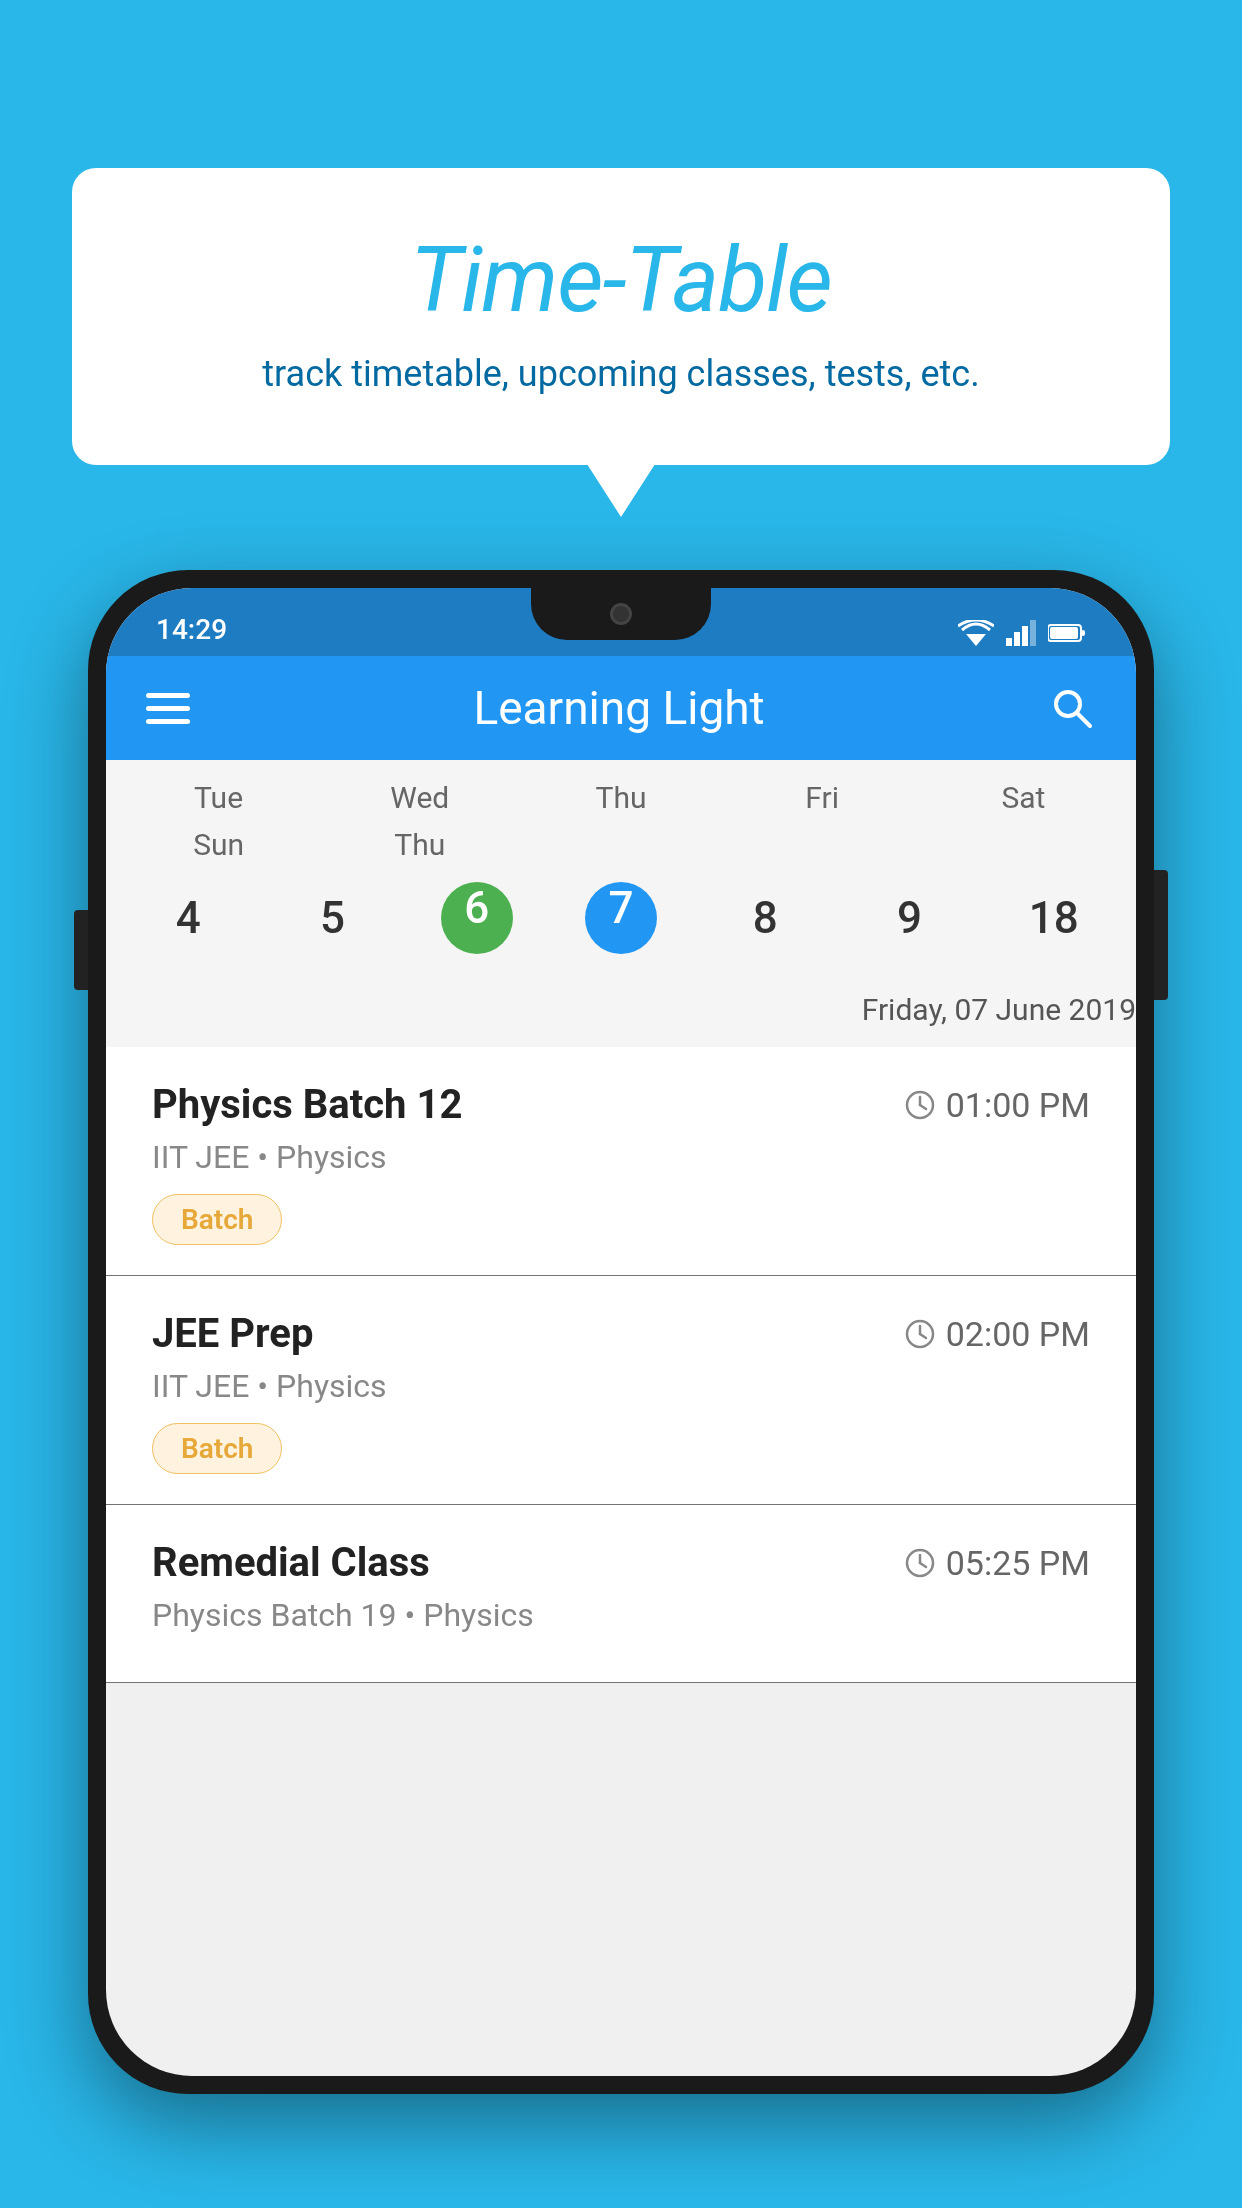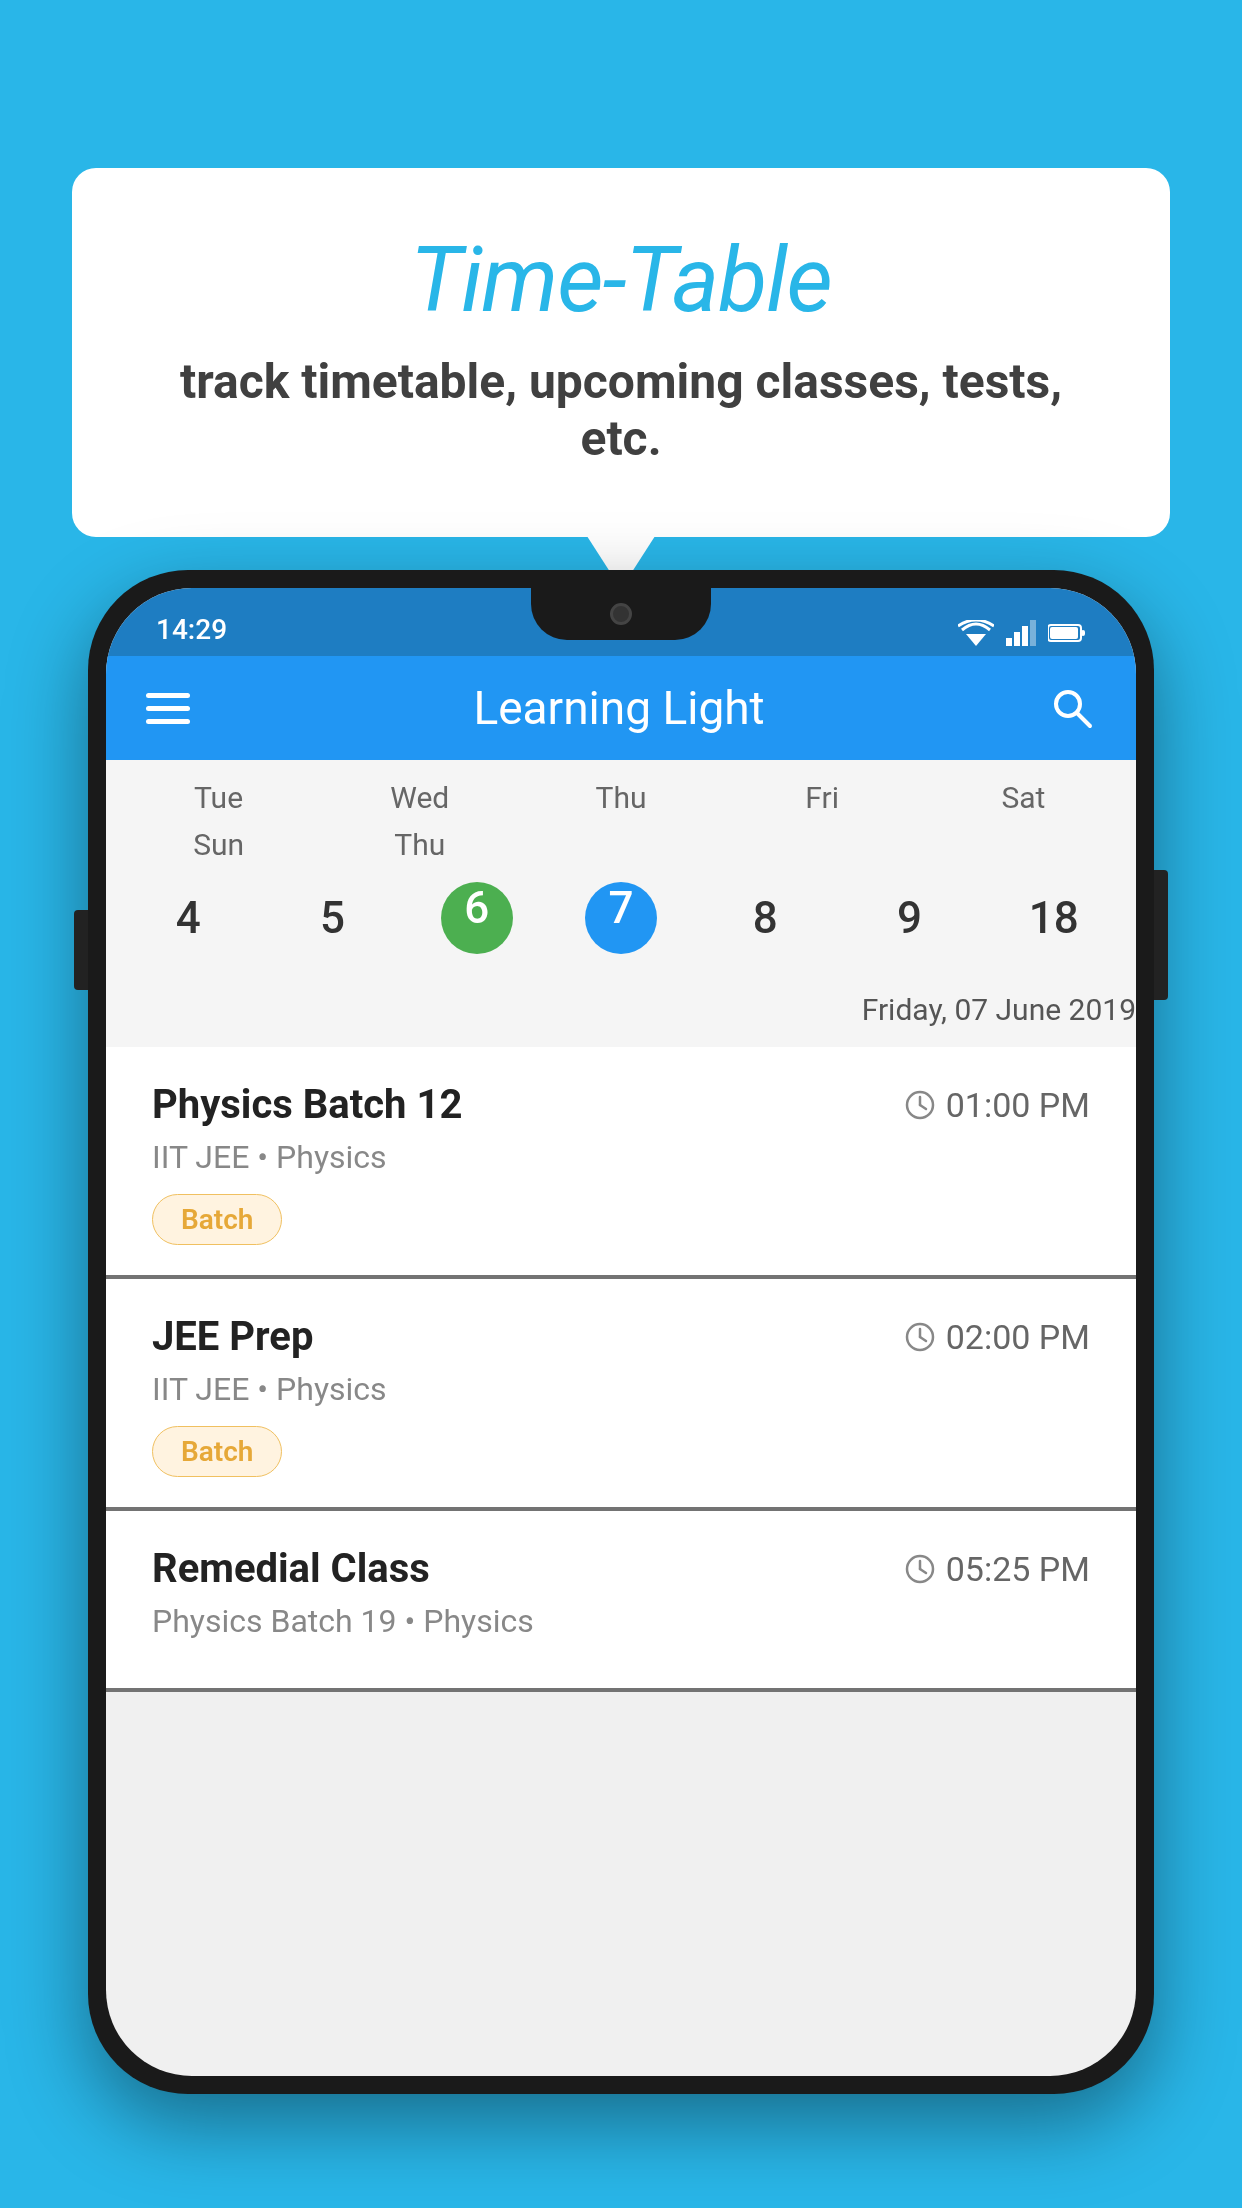--- a/index.html
+++ b/index.html
@@ -41,23 +41,23 @@
     .tooltip-title {
       font-size: 90px;
       font-weight: 400;
       color: #29b6e8;
       letter-spacing: -1px;
       margin-bottom: 20px;
       font-style: italic;
     }
 
     .tooltip-subtitle {
-      font-size: 48px;
-      color: #404040;
-      font-weight: 700;
+      font-size: 36px;
+      color: #0369a1;
+      font-weight: 400;
     }
 
     
     .phone-container {
       position: absolute;
       top: 570px;
       left: 88px;
       width: 1066px;
       height: 1524px;
     }
@@ -253,21 +253,21 @@
     }
 
     
     .class-list {
       background: #fff;
     }
 
     .class-item {
       background: #fff;
       padding: 34px 46px 30px;
-      border-bottom: 4px solid #737373;
+      border-bottom: 1px solid #737373;
     }
 
     .class-item-top {
       display: flex;
       justify-content: space-between;
       align-items: center;
       margin-bottom: 10px;
     }
 
     .class-name {

